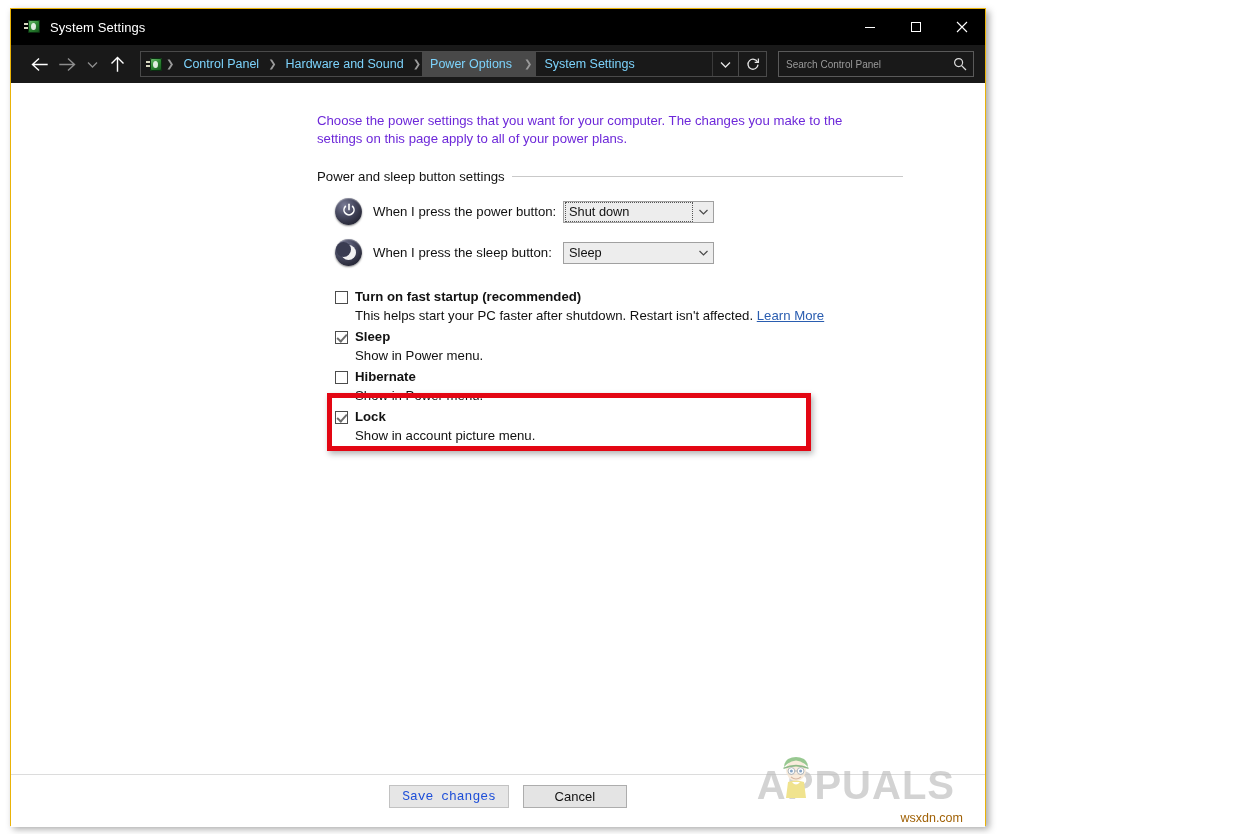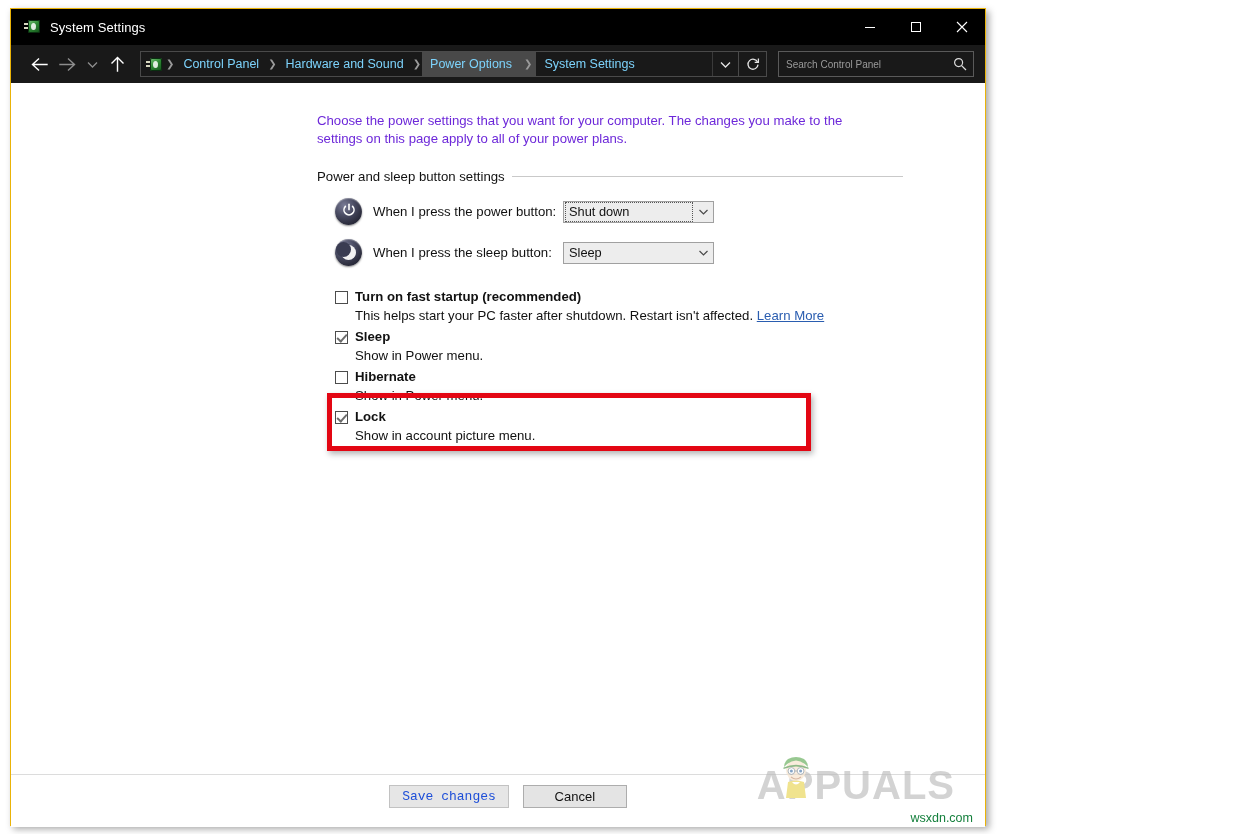--- a/index.html
+++ b/index.html
@@ -429,24 +429,24 @@
   }
   #wm-mascot {
     position: absolute;
     left: 22px;
     top: -9px;
     width: 34px;
     height: 44px;
   }
   #wsxdn {
     position: absolute;
-    right: 12px;
+    right: 22px;
     bottom: 2px;
     font-size: 12.5px;
-    color: #15803d;
+    color: #a16207;
     z-index: 7;
     font-family: "Liberation Sans", sans-serif;
   }
 </style>
 </head>
 <body>
 
 <div id="screen">
 
   <div id="window">

